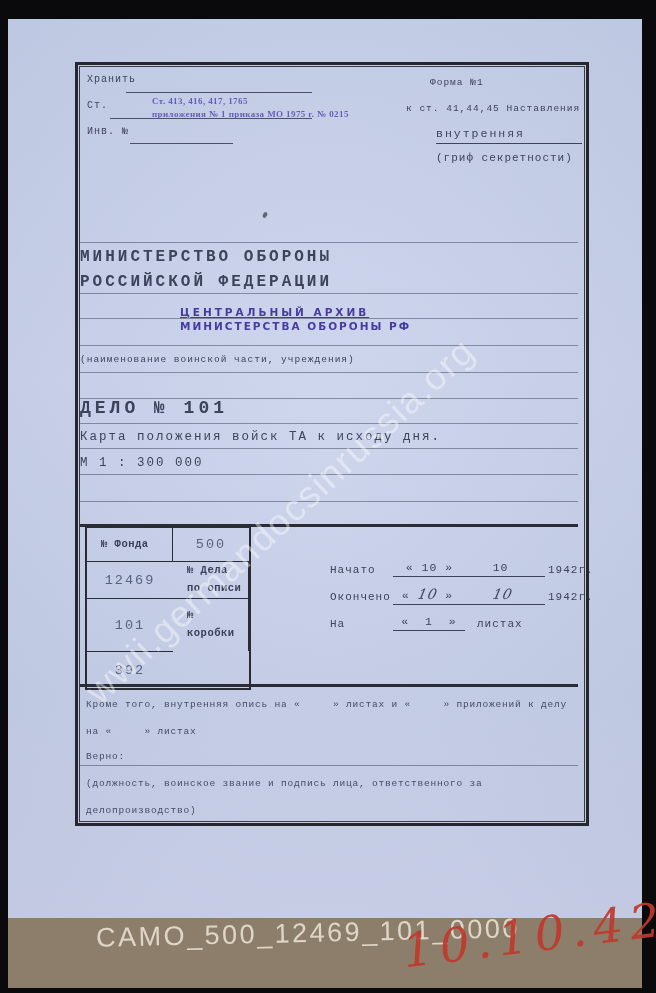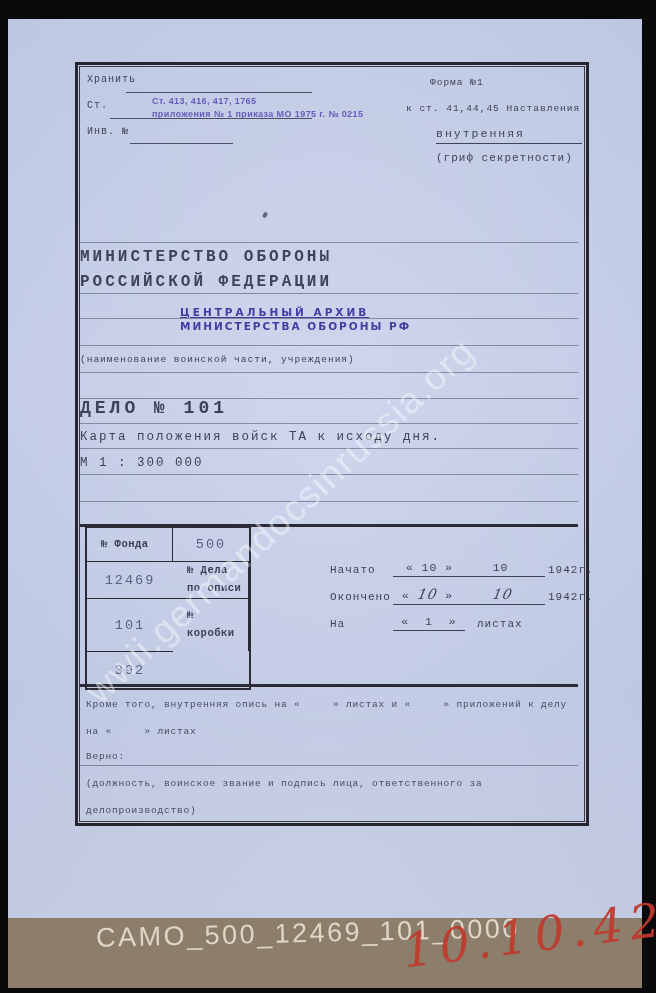--- a/index.html
+++ b/index.html
@@ -17,21 +17,21 @@
          border:3px solid #26262e;}
   .frame-inner{position:absolute;inset:1px;border:1px solid #3a3a44;}
 
   .rule{position:absolute;left:80px;width:498px;height:1px;background:rgba(70,78,100,0.55);}
   .rule.thick{height:3px;background:#2c2c36;}
 
   .typed{position:absolute;color:#3d4359;letter-spacing:1px;}
   .u-line{position:absolute;border-bottom:1px solid #4a5068;height:1px;}
 
   .purple{color:#473aa2;font-family:"DejaVu Sans","Liberation Sans",sans-serif;font-weight:bold;}
-  .stamp-small{position:absolute;color:#5b51b8;font-family:Liberation Sans, sans-serif;
+  .stamp-small{position:absolute;color:#5b51b8;font-family:Liberation Serif, serif;
                font-size:9px;letter-spacing:0.4px;font-weight:bold;opacity:0.9;}
 
   .center{text-align:left;}
   .pre{white-space:pre;}
 
   .ink-dot{position:absolute;left:263px;top:212px;width:4px;height:6px;border-radius:50%;
            background:#4a4a58;transform:rotate(30deg);opacity:0.8;}
 
   
   .arch-table{position:absolute;left:85px;top:526px;width:162px;height:160px;

